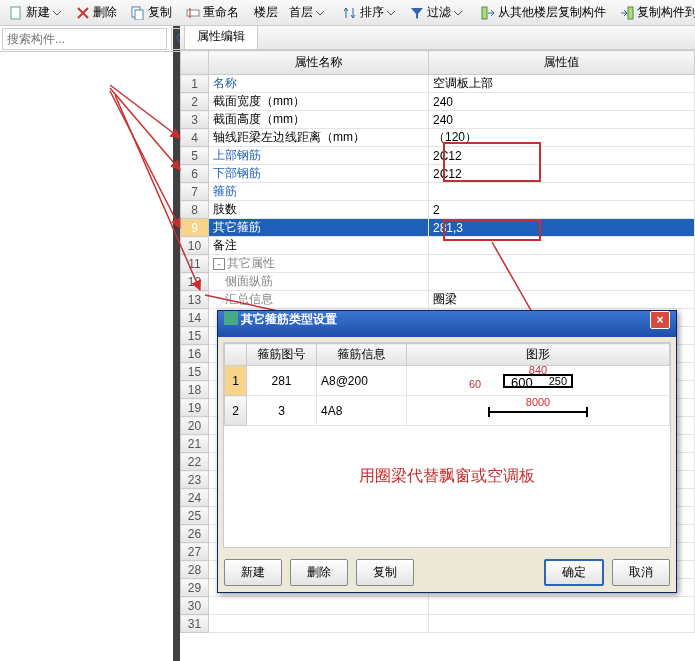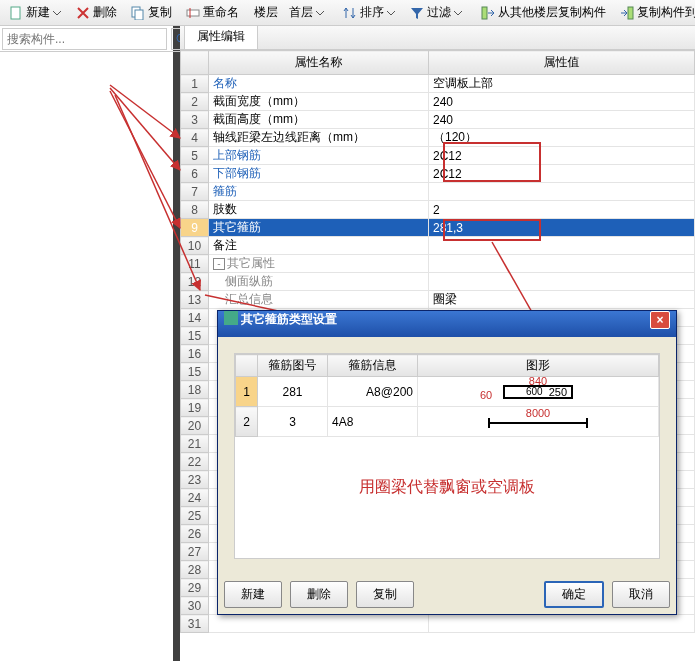--- a/index.html
+++ b/index.html
@@ -28,21 +28,21 @@
 .grid td{border:1px solid #e4e4e4;height:18px;padding:0 4px}
 .grid .rownum{width:28px;text-align:center;background:linear-gradient(#f9f9f9,#e4e4e4);border:1px solid #ccc;color:#555}
 .grid .sel td{background:#1e60b8;color:#fff}
 .grid .sel .rownum{background:#f8d48a}
 .grid a{color:#1e60b8;text-decoration:none}
 .grid .sub{color:#888}
 .collapse-box{width:12px;height:12px;border:1px solid #888;display:inline-flex;align-items:center;justify-content:center;font-size:10px;margin-right:2px;color:#888}
 .dialog{position:absolute;left:217px;top:310px;width:460px;background:#ece9d8;border:1px solid #0a246a;box-shadow:2px 2px 6px rgba(0,0,0,.4)}
 .dlg-title{height:26px;background:linear-gradient(#3b77d3,#1e4fa8);color:#fff;display:flex;padding:0 6px;font-weight:bold}
 .dlg-close{margin-left:auto;width:20px;height:18px;background:#d84b3e;border:1px solid #fff;color:#fff;display:flex;align-items:center;justify-content:center;cursor:pointer;font-weight:bold;border-radius:2px}
-.dlg-body{background:#fff;margin:16px;border:1px solid #ccc}
+.dlg-body{background:#fff;margin:5px;border:1px solid #ccc}
 .dlg-grid table{border-collapse:collapse;width:100%}
 .dlg-grid th{background:linear-gradient(#f9f9f9,#e4e4e4);border:1px solid #ccc;height:22px;font-weight:normal}
 .dlg-grid td{border:1px solid #e4e4e4;height:30px;padding:2px 4px;text-align:center;vertical-align:middle}
 .dlg-grid .rn{width:22px;background:linear-gradient(#f9f9f9,#e4e4e4);border:1px solid #ccc}
 .dlg-grid .rn.sel{background:#f8d48a}
 .shape-cell{position:relative;height:34px}
 .dim{color:#c73030;font-size:11px;position:absolute}
 .rect-shape{border:2px solid #000;width:70px;height:14px;position:absolute;left:50%;top:50%;transform:translate(-50%,-50%)}
 .line-shape{border-top:2px solid #000;width:100px;position:absolute;left:50%;top:50%;transform:translate(-50%,0)}
 .line-shape:before,.line-shape:after{content:"";position:absolute;width:2px;height:10px;background:#000;top:-6px}
@@ -367,26 +367,26 @@
         <th class="rn"></th>
         <th style="width:70px">箍筋图号</th>
         <th style="width:90px">箍筋信息</th>
         <th>图形</th>
       </tr>
         </thead>
       <tbody>
         <tr>
           <td class="rn sel">1</td>
           <td>281</td>
-          <td style="text-align:right">A8@200</td>
+          <td style="text-align:left">A8@200</td>
           <td class="shape-cell">
             <span class="dim" style="left:50%;top:-2px;transform:translateX(-50%)">840</span>
             <span class="dim" style="left:62px;top:12px">60</span>
             <div class="rect-shape">
-              <span style="position:absolute;left:21px;top:-1px;font-size:10px">600</span>
+              <span style="position:absolute;left:6px;top:-1px;font-size:13px">600</span>
               <span style="position:absolute;right:4px;top:-1px;font-size:11px">250</span>
             </div>
           </td>
         </tr>
         <tr>
           <td class="rn">2</td>
           <td>3</td>
           <td style="text-align:left">4A8</td>
           <td class="shape-cell">
             <span class="dim" style="left:50%;top:0;transform:translateX(-50%)">8000</span>

